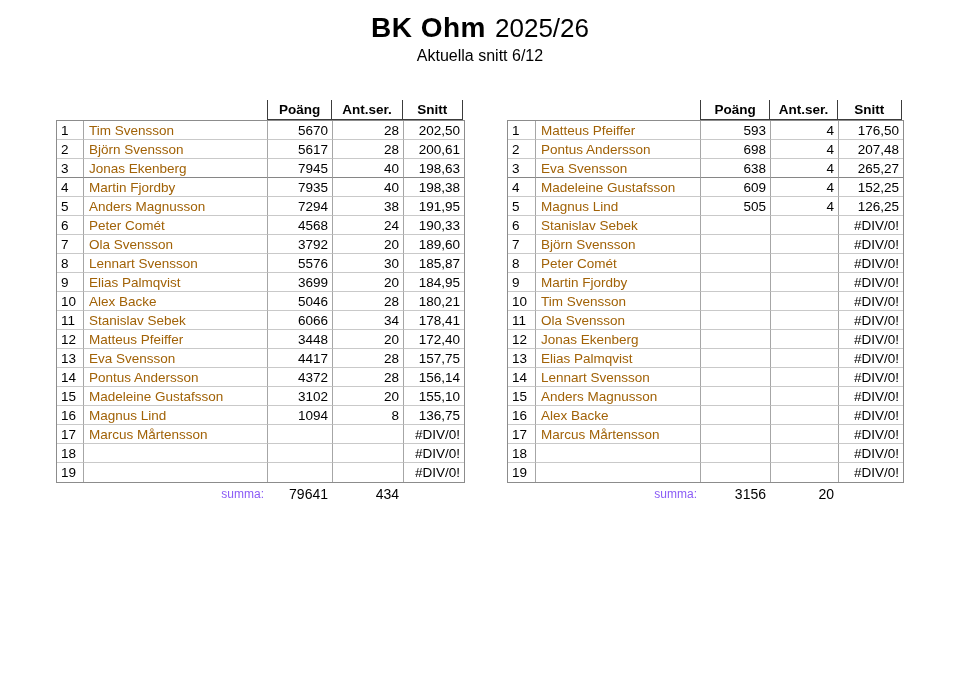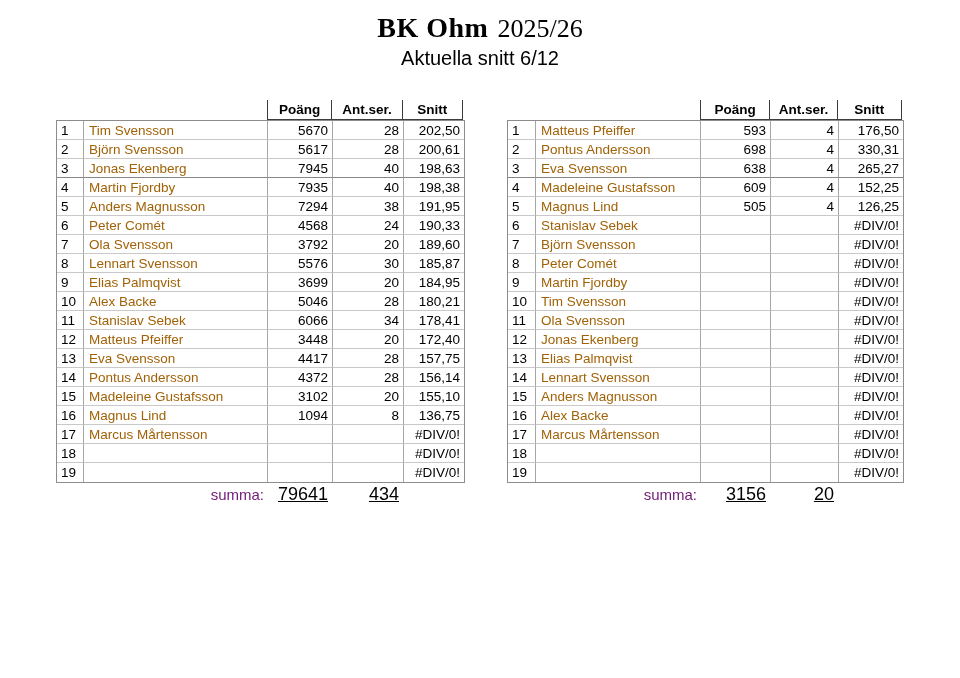--- a/index.html
+++ b/index.html
@@ -7,24 +7,24 @@
     width:960px;height:678px;background:#ffffff;
     font-family:"Liberation Sans", sans-serif;
     color:#000;
     position:relative;overflow:hidden;
     -webkit-font-smoothing:antialiased;
   }
   *{box-sizing:border-box;}
 
   
   .title-block{position:absolute;left:0;top:12px;width:960px;text-align:center;}
-  .title-line{white-space:nowrap;font-family:Liberation Serif, serif;}
+  .title-line{white-space:nowrap;}
   .club{font-size:28px;font-weight:bold;letter-spacing:0.5px;}
   .season{font-size:26px;font-weight:normal;margin-left:9px;}
-  .subtitle{font-size:20px;margin-top:3px;}
+  .subtitle{font-size:16px;margin-top:3px;}
 
   
   .tbl{position:absolute;top:100px;font-size:13.5px;line-height:17px;}
   #tbl-left{left:56px;--c1:27px;--c2:184px;--c3:65px;--c4:71px;--c5:60px;}
   #tbl-right{left:507px;--c1:28px;--c2:165px;--c3:70px;--c4:68px;--c5:64px;}
   .numwidth{width:calc(var(--c3) + var(--c4) + var(--c5));}
   .indent{margin-left:calc(var(--c1) + var(--c2));}
 
   .grp-box{
     height:19px;border:1px solid #3c3c3c;
@@ -57,22 +57,22 @@
   .row .c:last-child{border-right:none;}
   .row:last-child .c{border-bottom:none;}
   .body > .row:nth-of-type(3) .c{border-bottom:1px solid #868686;}
   .c.rank{width:var(--c1);padding-left:4px;}
   .c.name{width:var(--c2);padding-left:5px;color:#a16207;}
   .c.n3{width:var(--c3);} .c.n4{width:var(--c4);} .c.n5{width:var(--c5);}
   .c.num{justify-content:flex-end;padding-right:4px;}
 
   .summa{display:flex;height:21px;margin-top:1px;}
   .summa .c{height:100%;display:flex;align-items:center;border:none;}
-  .summa .sumlab{justify-content:flex-end;padding-right:3px;color:#701a75;font-size:15px;}
-  .summa .num{font-size:18px;text-decoration:underline;}
+  .summa .sumlab{justify-content:flex-end;padding-right:3px;color:#8b5cf6;font-size:12px;}
+  .summa .num{font-size:14px;}
 </style>
 </head>
 <body>
 
 <div class="title-block">
   <div class="title-line">
     <span class="club">BK Ohm</span><span class="season">2025/26</span>
   </div>
   <div class="subtitle">Aktuella snitt 6/12</div>
 </div>
@@ -260,21 +260,21 @@
         <div class="c n3 num">593</div>
         <div class="c n4 num">4</div>
         <div class="c n5 num">176,50</div>
       </div>
 
       <div class="row">
         <div class="c rank">2</div>
         <div class="c name">Pontus Andersson</div>
         <div class="c n3 num">698</div>
         <div class="c n4 num">4</div>
-        <div class="c n5 num">330,31</div>
+        <div class="c n5 num">207,48</div>
       </div>
 
       <div class="row">
         <div class="c rank">3</div>
         <div class="c name">Eva Svensson</div>
         <div class="c n3 num">638</div>
         <div class="c n4 num">4</div>
         <div class="c n5 num">265,27</div>
       </div>
 

